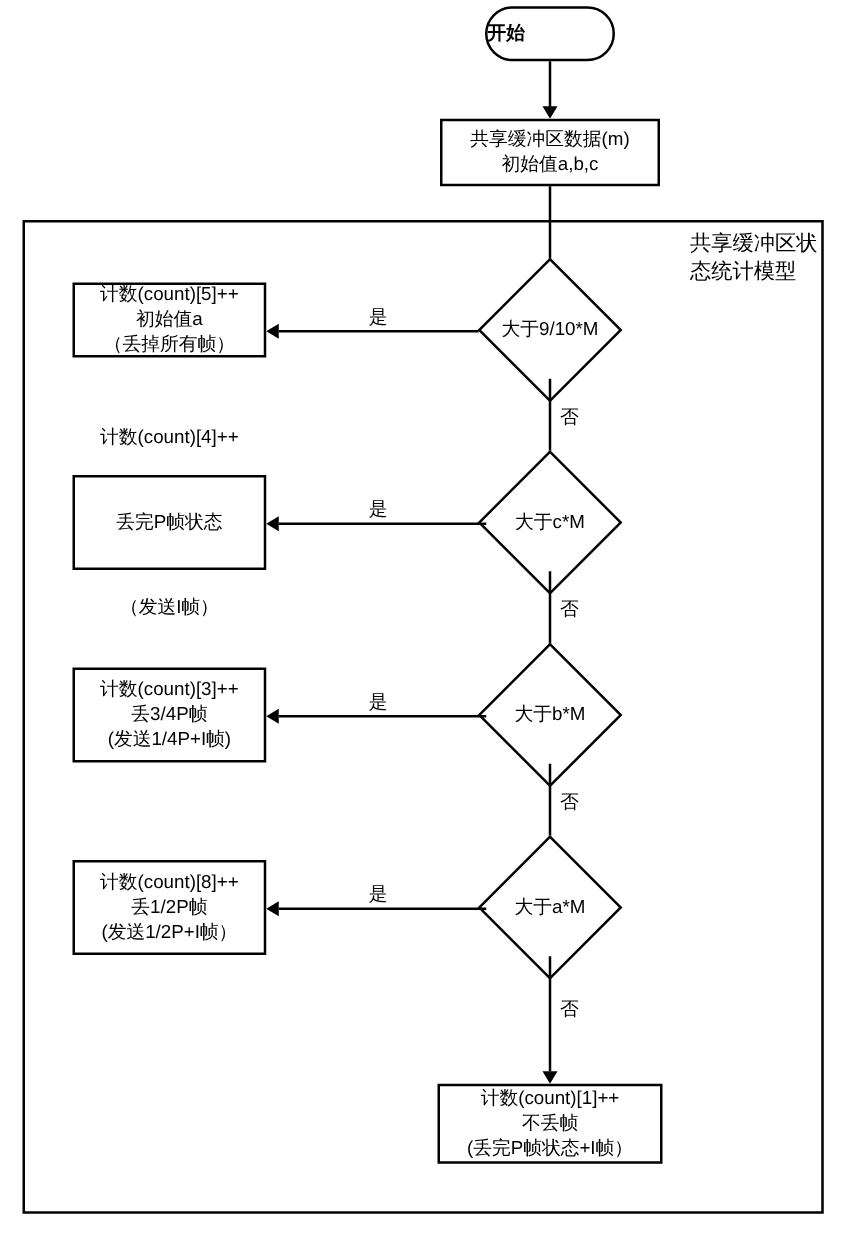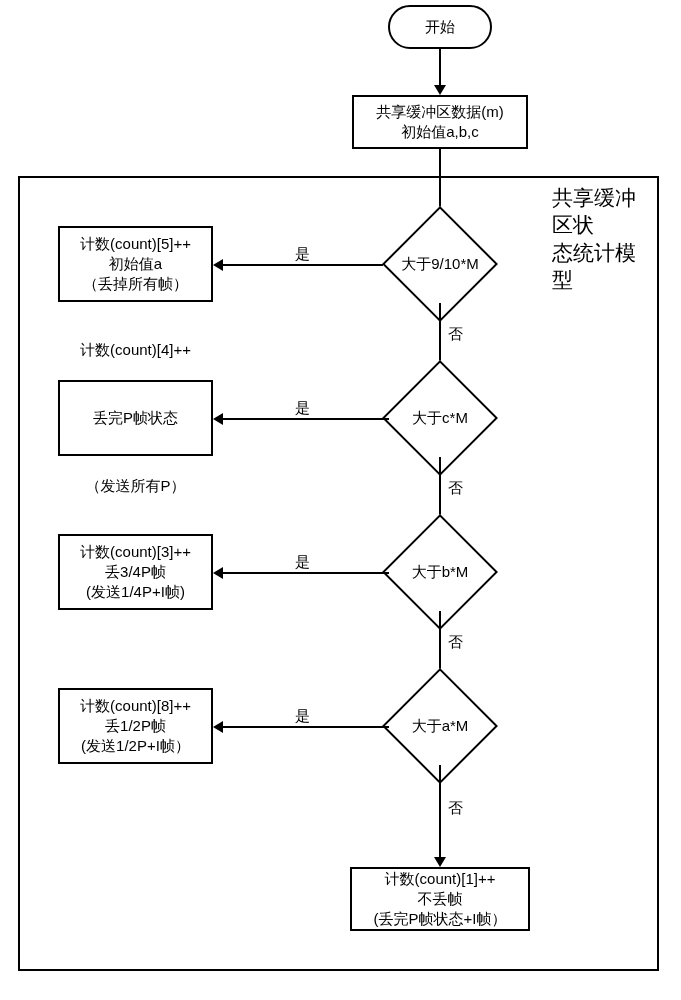--- a/index.html
+++ b/index.html
@@ -13,21 +13,22 @@
     line-height: 1.35;
   }
   .terminator {
     position: absolute;
     border: 2px solid #000;
     border-radius: 25px;
     text-align: center;
     background: #fff;
     display: flex;
     align-items: center;
-    justify-content: center;
+    justify-content: flex-start;
+    font-weight: bold;
   }
   .process {
     position: absolute;
     border: 2px solid #000;
     text-align: center;
     background: #fff;
     display: flex;
     flex-direction: column;
     align-items: center;
     justify-content: center;
@@ -75,21 +76,21 @@
     font-size: 15px;
     background: transparent;
   }
   .module-box {
     position: absolute;
     border: 2px solid #000;
     background: transparent;
   }
   .module-title {
     position: absolute;
-    font-size: 21px;
+    font-size: 17px;
     line-height: 1.3;
     writing-mode: horizontal-tb;
     text-align: left;
   }
 </style>
 </head>
 <body>
 
 <div class="terminator" style="left:388px; top:5px; width:104px; height:44px;">
   <span>开始</span>
@@ -114,21 +115,21 @@
 
 <div class="diamond-wrap" style="left:367px; top:224px; width:146px; height:80px;">
   <div class="diamond-shape" style="width:82px; height:82px; left:32px; top:-1px;"></div>
   <div class="diamond-label">大于9/10*M</div>
 </div>
 
 <div class="line" style="left:223px; top:264px; width:160px; height:2px;"></div>
 <div class="arrow-left" style="left:213px; top:259px;"></div>
 <div class="label-text" style="left:295px; top:244px;">是</div>
 
-<div class="process" style="left:58px; top:226px; width:155px; height:76px;">
+<div class="process" style="left:58px; top:226px; width:155px; height:60px;">
   <div>计数(count)[5]++</div>
   <div>初始值a</div>
   <div>（丢掉所有帧）</div>
 </div>
 
 <div class="line" style="left:439px; top:303px; width:2px; height:66px;"></div>
 <div class="arrow-down" style="left:434px; top:369px;"></div>
 <div class="label-text" style="left:448px; top:324px;">否</div>
 
 <div class="diamond-wrap" style="left:373px; top:378px; width:134px; height:80px;">
@@ -136,21 +137,21 @@
   <div class="diamond-label">大于c*M</div>
 </div>
 
 <div class="line" style="left:223px; top:418px; width:166px; height:2px;"></div>
 <div class="arrow-left" style="left:213px; top:413px;"></div>
 <div class="label-text" style="left:295px; top:398px;">是</div>
 
 <div class="process" style="left:58px; top:380px; width:155px; height:76px;gap:48px;">
   <div>计数(count)[4]++</div>
   <div>丢完P帧状态</div>
-  <div>（发送所有P）</div>
+  <div>（发送I帧）</div>
 </div>
 
 <div class="line" style="left:439px; top:457px; width:2px; height:66px;"></div>
 <div class="arrow-down" style="left:434px; top:523px;"></div>
 <div class="label-text" style="left:448px; top:478px;">否</div>
 
 <div class="diamond-wrap" style="left:373px; top:532px; width:134px; height:80px;">
   <div class="diamond-shape" style="width:82px; height:82px; left:26px; top:-1px;"></div>
   <div class="diamond-label">大于b*M</div>
 </div>

